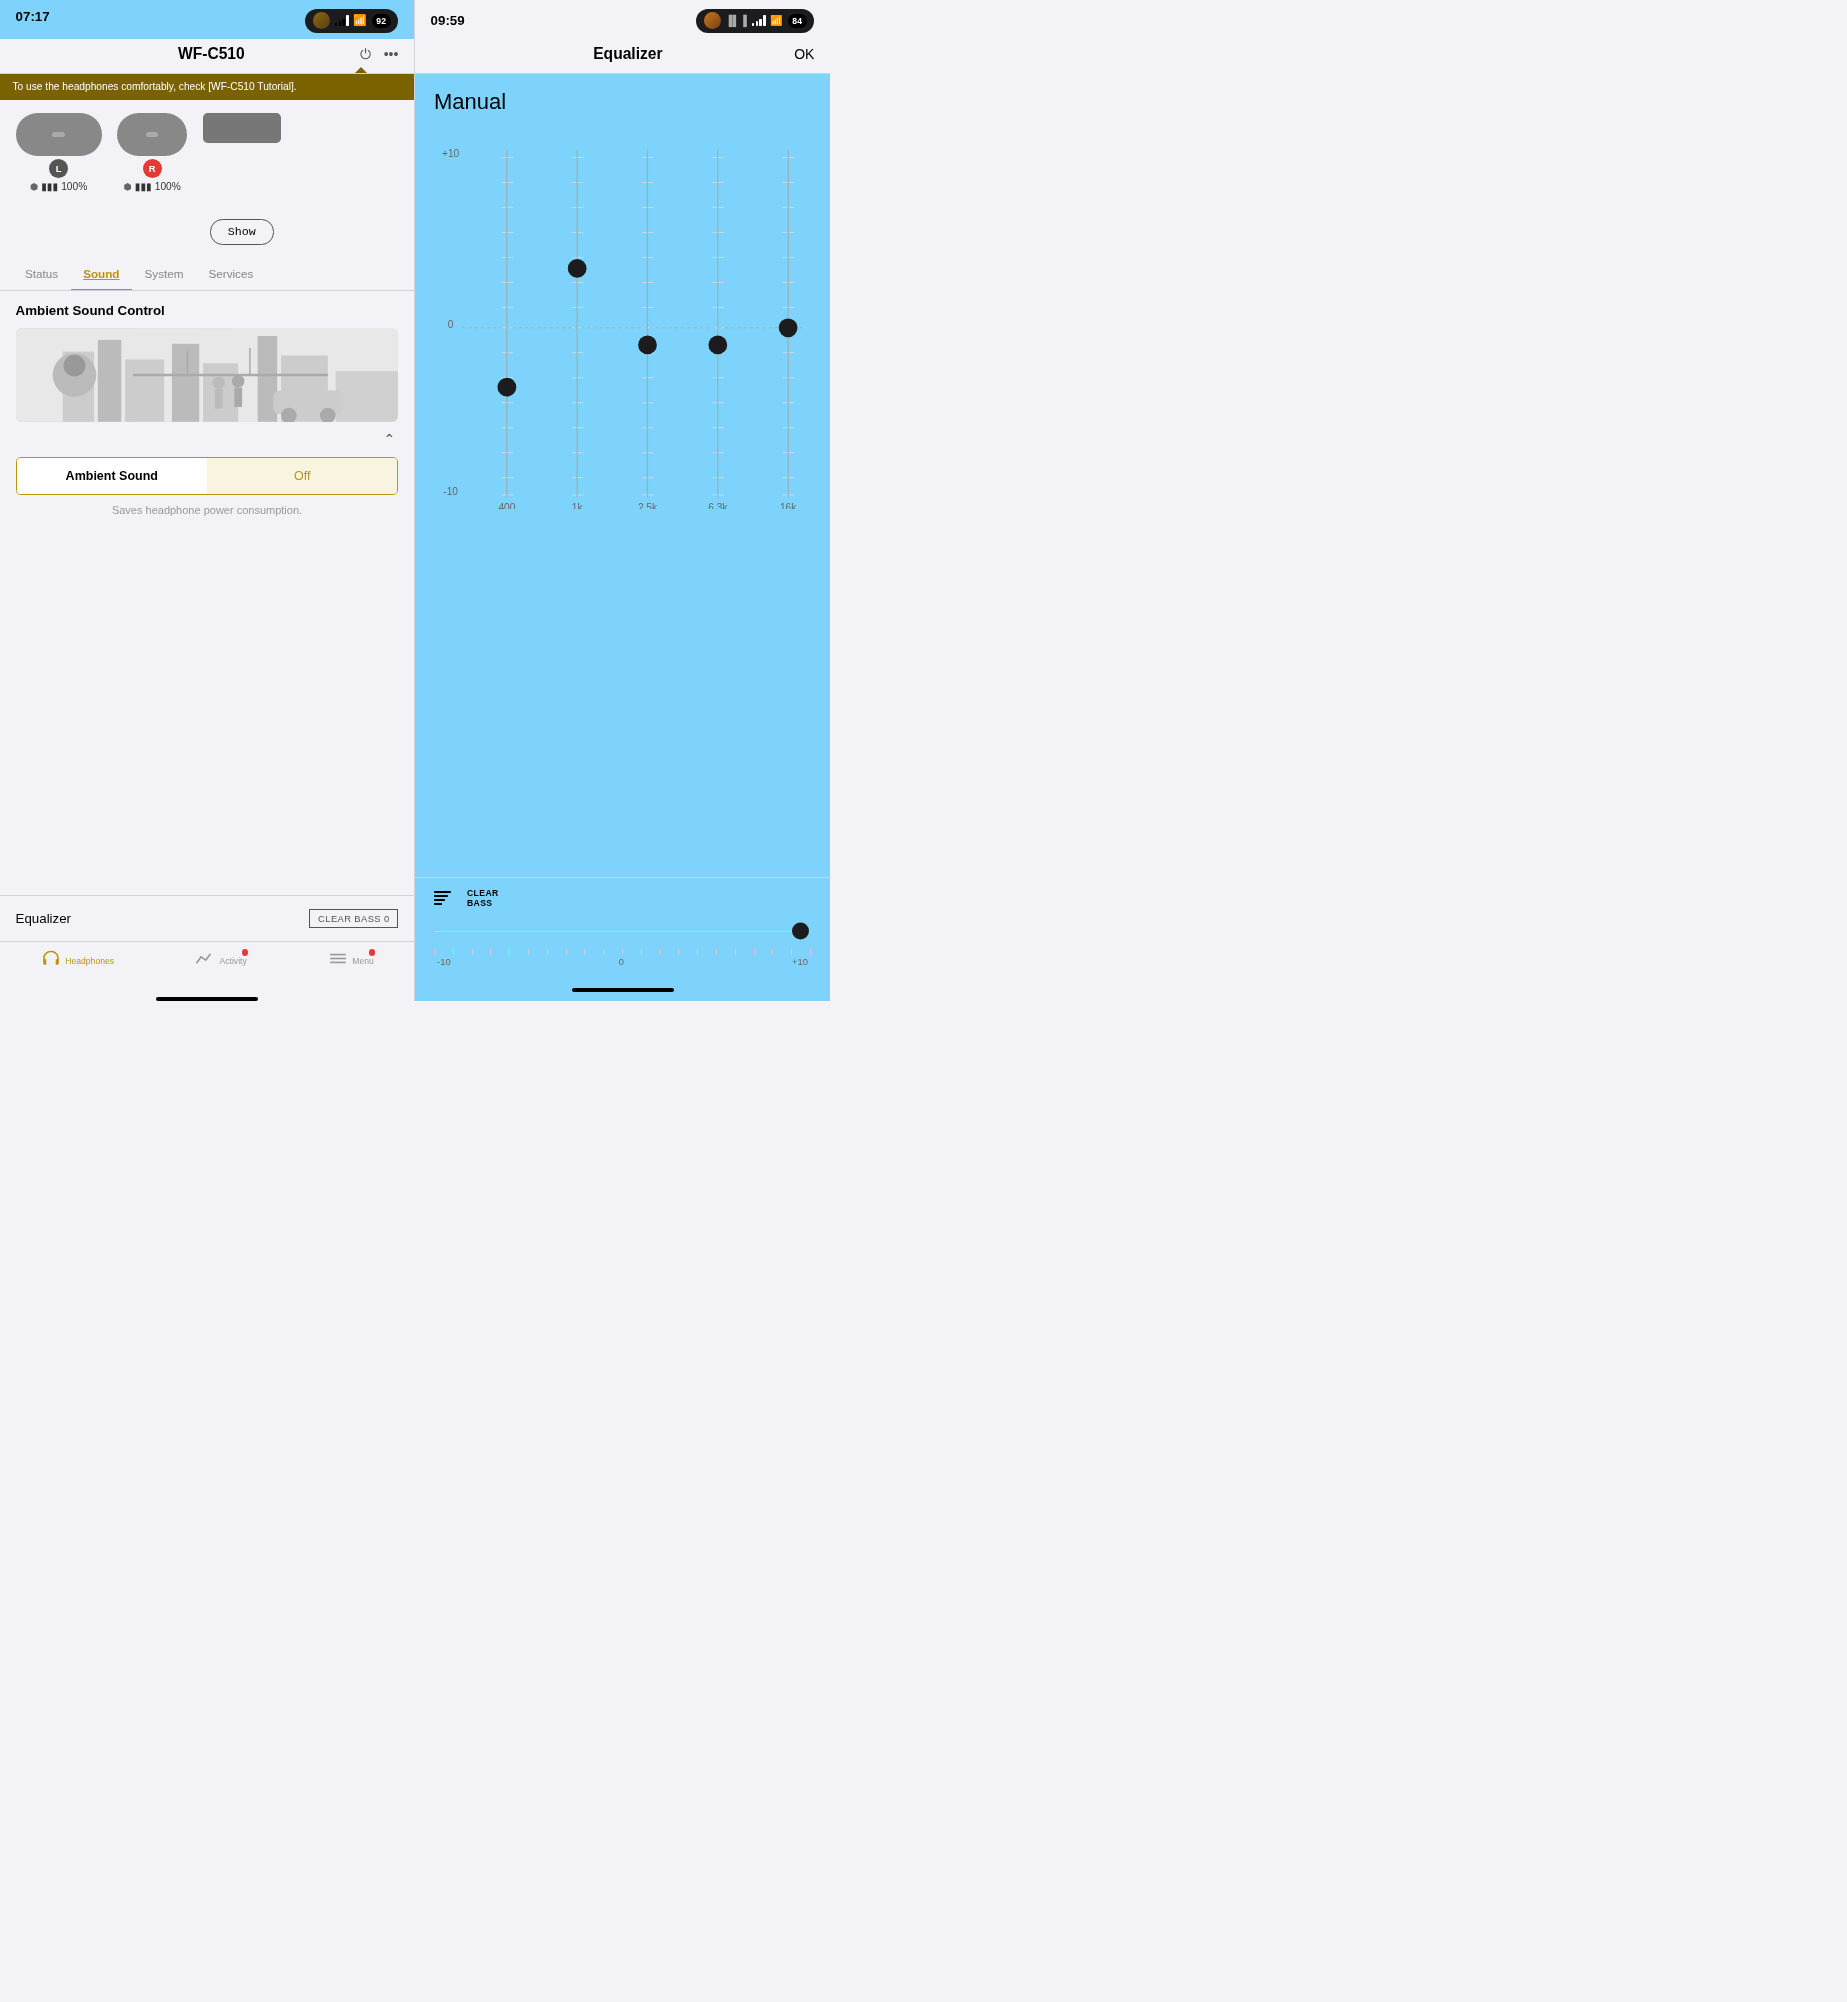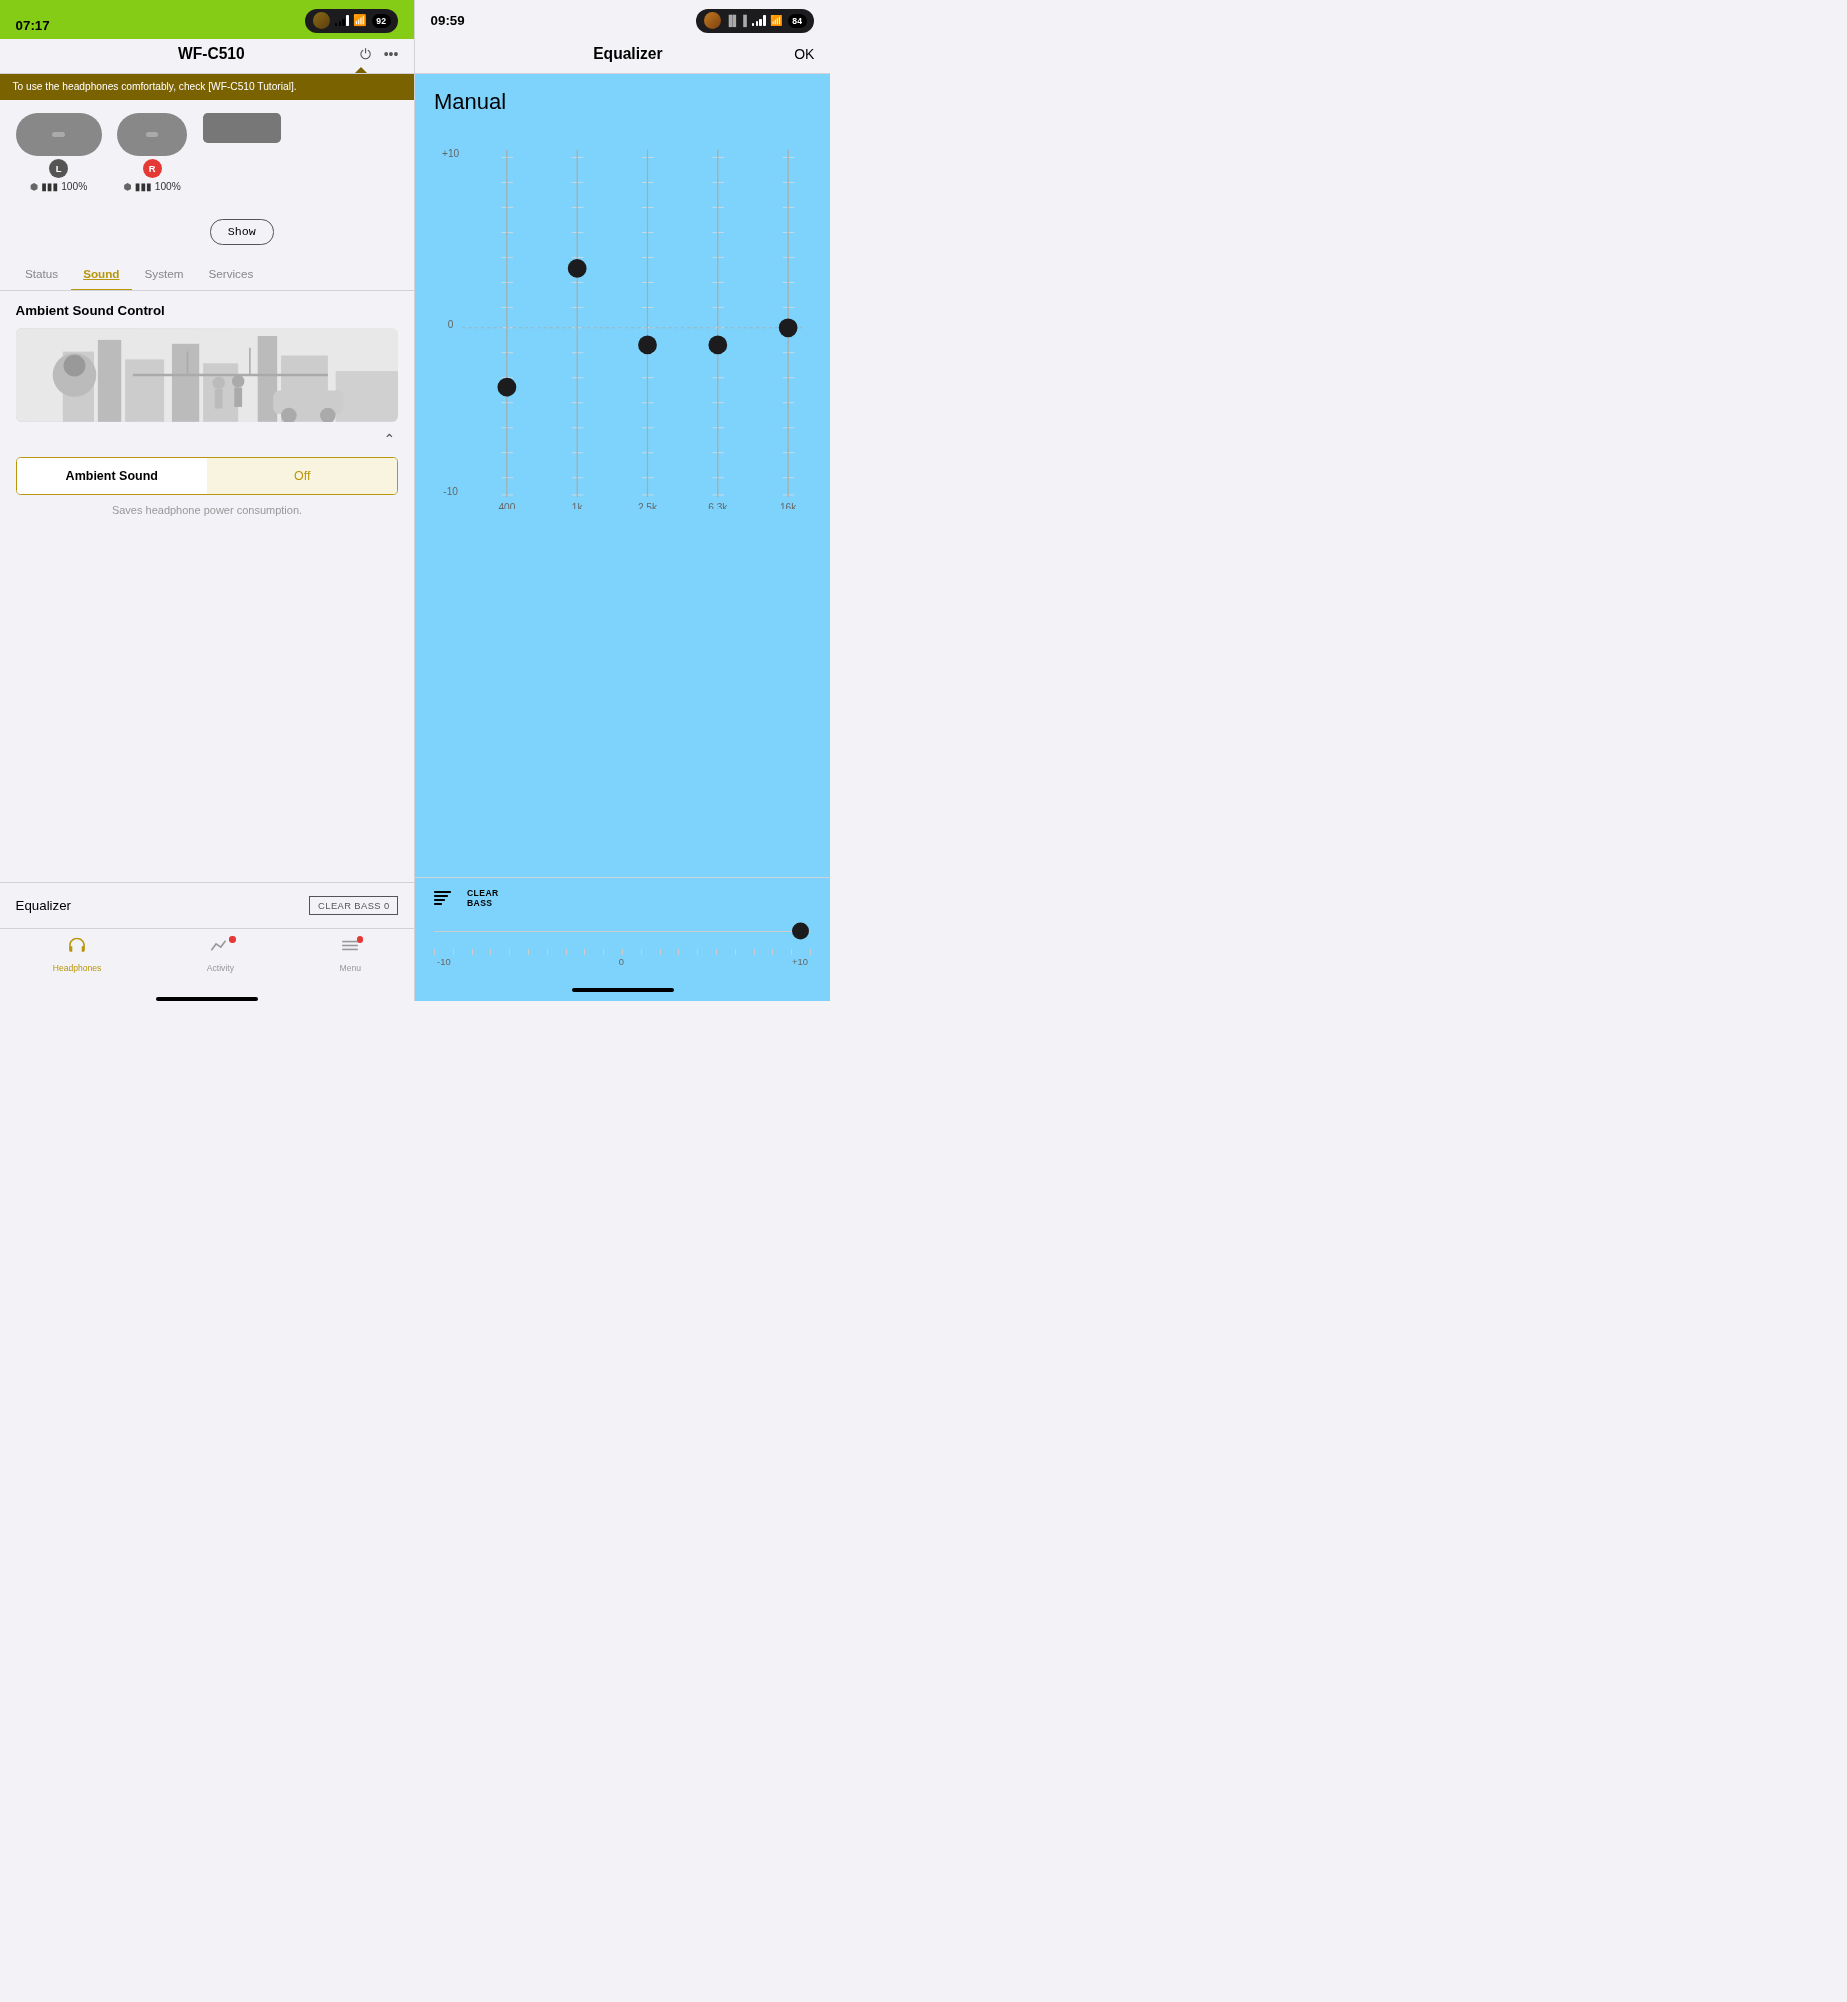--- a/index.html
+++ b/index.html
@@ -27,23 +27,23 @@
       width: 415px;
       background: #7dd3fc;
       display: flex;
       flex-direction: column;
     }
 
     
     .status-bar {
       display: flex;
       justify-content: space-between;
-      align-items: flex-end;
+      align-items: flex-start;
       padding: 9.4px 15.6px 6.3px;
-      background: #84cc16;
+      background: #7dd3fc;
     }
     .status-time {
       font-size: 13.3px;
       font-weight: 600;
       color: #000;
     }
     .status-pill {
       background: #1c1c1e;
       border-radius: 15.6px;
       padding: 3.1px 7.8px;
@@ -317,21 +317,21 @@
     .bottom-nav {
       display: flex;
       justify-content: space-around;
       align-items: center;
       padding: 7.8px 0 19px;
       background: #f2f2f7;
       border-top: 0.8px solid #d1d1d6;
     }
     .nav-item {
       display: flex;
-      flex-direction: column;
+      flex-direction: row;
       align-items: center;
       gap: 3.1px;
       cursor: pointer;
       position: relative;
     }
     .nav-icon {
       font-size: 17px;
       color: #999;
     }
     .nav-icon.active-nav {

